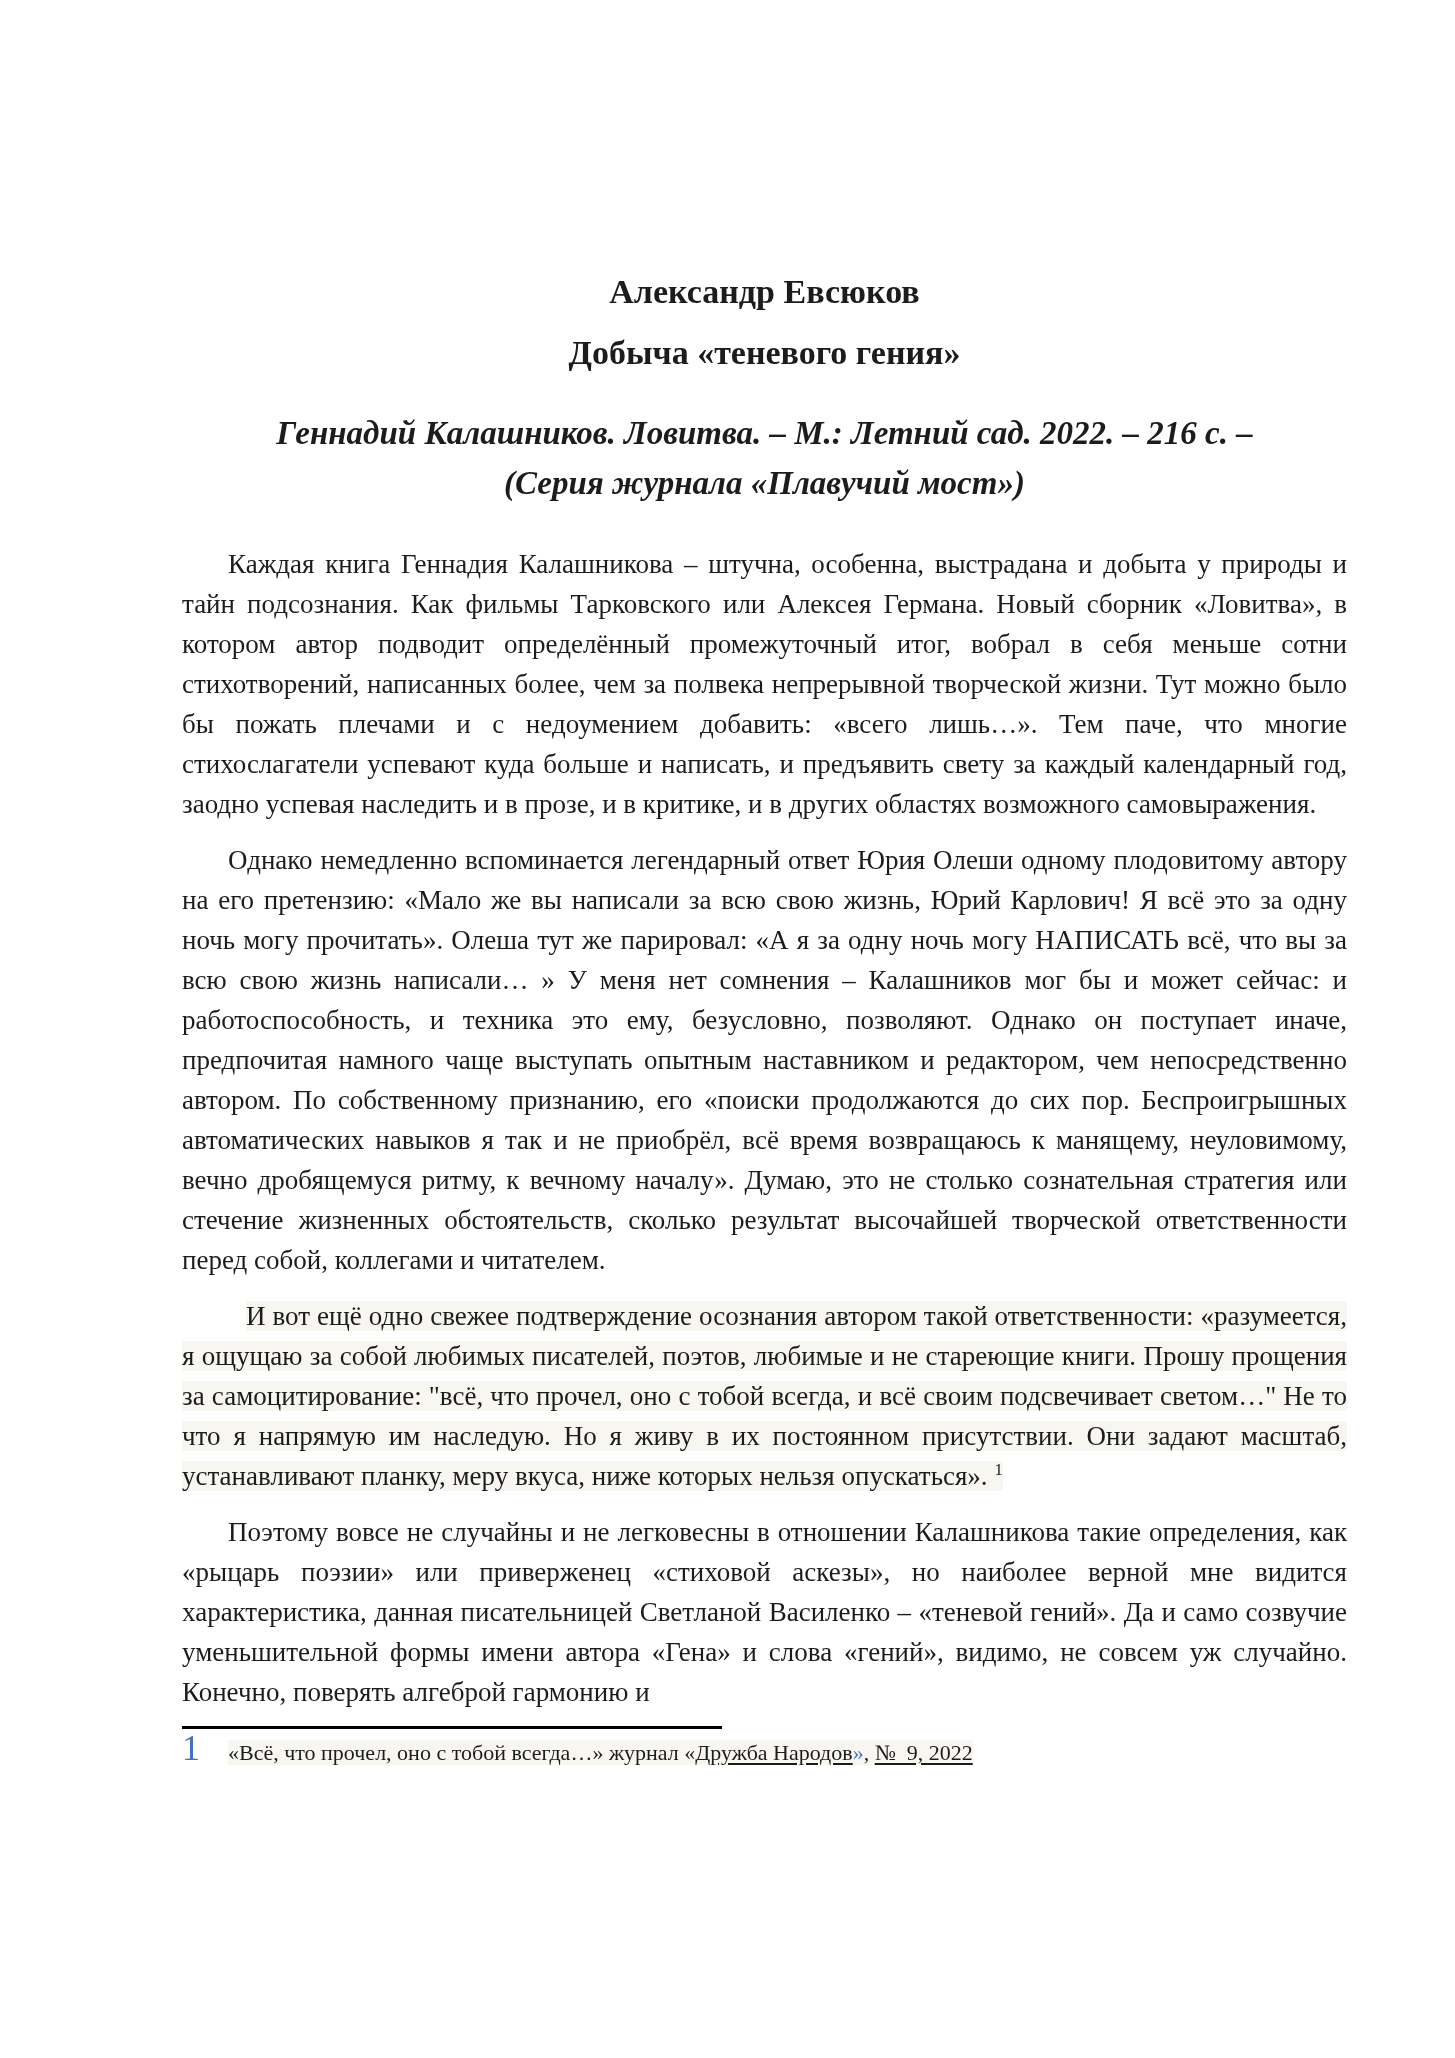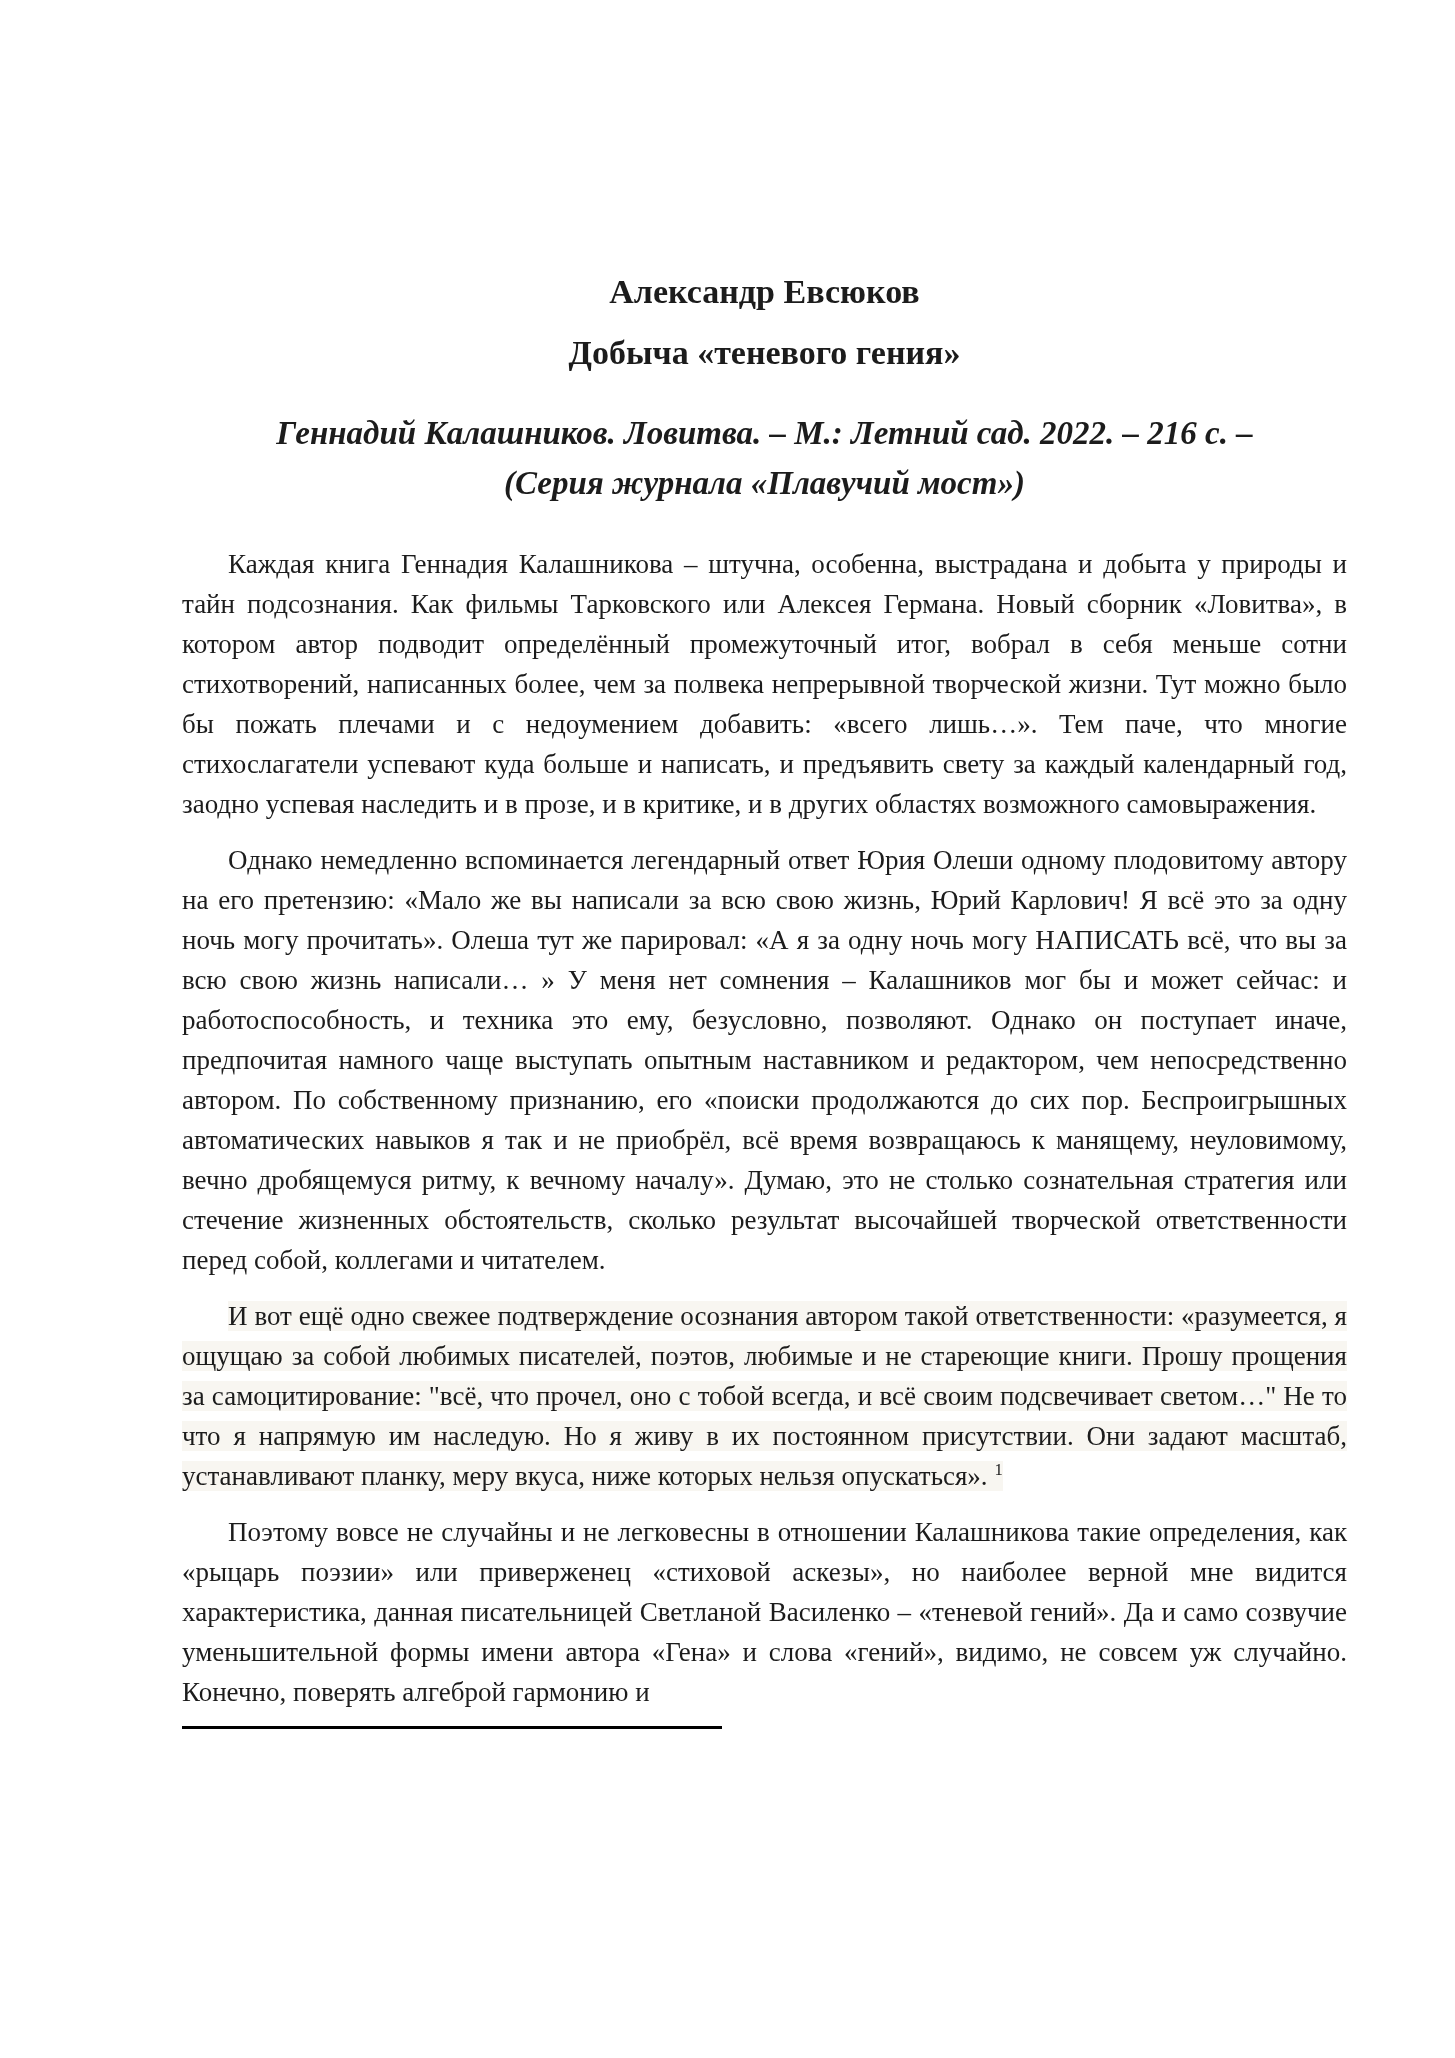--- a/index.html
+++ b/index.html
@@ -41,21 +41,21 @@
     font-size:27px;
     line-height:40px;
     text-align:justify;
     text-indent:46px;
   }
   p.body.first{margin-top:36px;}
   .i{}
   .u{text-decoration:underline;text-underline-offset:3px;}
   .sup{vertical-align:super;font-size:62%;line-height:0;}
   .blue{color:var(--accent);}
-  .hl{background:var(--highlight);}
+  .hl{background:var(--highlight);margin-left:18px;}
   .fn-sep{
     width:540px;
     border-top:3px solid #000;
     margin:14px 0 8px 0;
   }
   .footnote{
     font-size:22px;
     line-height:32px;
     text-align:left;
   }
@@ -76,13 +76,14 @@
     <span class="subline">Геннадий Калашников. Ловитва. – М.: Летний сад. 2022. – 216 с. –</span>
     <span class="subline">(Серия журнала «Плавучий мост»)</span>
   </p>
 
   <p class="body first"><span>Каждая книга Геннадия Калашникова – штучна, особенна, выстрадана и добыта у природы и тайн подсознания. Как фильмы Тарковского или Алексея Германа. Новый сборник «Ловитва», в котором автор подводит определённый промежуточный итог, вобрал в себя меньше сотни стихотворений, написанных более, чем за полвека непрерывной творческой жизни. Тут можно было бы пожать плечами и с недоумением добавить: «всего лишь…». Тем паче, что многие стихослагатели успевают куда больше и написать, и предъявить свету за каждый календарный год, заодно успевая наследить и в прозе, и в критике, и в других областях возможного самовыражения.</span></p>
   <p class="body"><span>Однако немедленно вспоминается легендарный ответ Юрия Олеши одному плодовитому автору на его претензию: </span><span class="i">«Мало же вы написали за всю свою жизнь, Юрий Карлович! Я всё это за одну ночь могу прочитать»</span><span>. Олеша тут же парировал: </span><span class="i">«А я за одну ночь могу НАПИСАТЬ всё, что вы за всю свою жизнь написали… »</span><span> У меня нет сомнения – Калашников мог бы и может сейчас: и работоспособность, и техника это ему, безусловно, позволяют. Однако он поступает иначе, предпочитая намного чаще выступать опытным наставником и редактором, чем непосредственно автором. По собственному признанию, его «поиски продолжаются до сих пор. Беспроигрышных автоматических навыков я так и не приобрёл, всё время возвращаюсь к манящему, неуловимому, вечно дробящемуся ритму, к вечному началу». Думаю, это не столько сознательная стратегия или стечение жизненных обстоятельств, сколько результат высочайшей творческой ответственности перед собой, коллегами и читателем.</span></p>
   <p class="body"><span class="hl"><span>И вот ещё одно свежее подтверждение осознания автором такой ответственности: «разумеется, я ощущаю за собой любимых писателей, поэтов, любимые и не стареющие книги. Прошу прощения за самоцитирование: "всё, что прочел, оно с тобой всегда, и всё своим подсвечивает светом…" Не то что я напрямую им наследую. Но я живу в их постоянном присутствии. Они задают масштаб, устанавливают планку, меру вкуса, ниже которых нельзя опускаться». </span><span class="sup">1</span></span></p>
   <p class="body"><span>Поэтому вовсе не случайны и не легковесны в отношении Калашникова такие определения, как «рыцарь поэзии» или приверженец «стиховой аскезы», но наиболее верной мне видится характеристика, данная писательницей Светланой Василенко – «теневой гений». Да и само созвучие уменьшительной формы имени автора «Гена» и слова «гений», видимо, не совсем уж случайно. Конечно, поверять алгеброй гармонию и</span></p>
 
   <div class="fn-sep"></div>
+  <div class="footnote"><span class="fn-num">1</span><span class="hl"><span>«Всё, что прочел, оно с тобой всегда…» </span><span class="i">журнал «</span><span class="i u">Дружба Народов</span><span class="i blue">»</span><span class="i">, </span><span class="i u">№&nbsp; 9, 2022</span></span></div>
 </div>
 
 </body></html>

